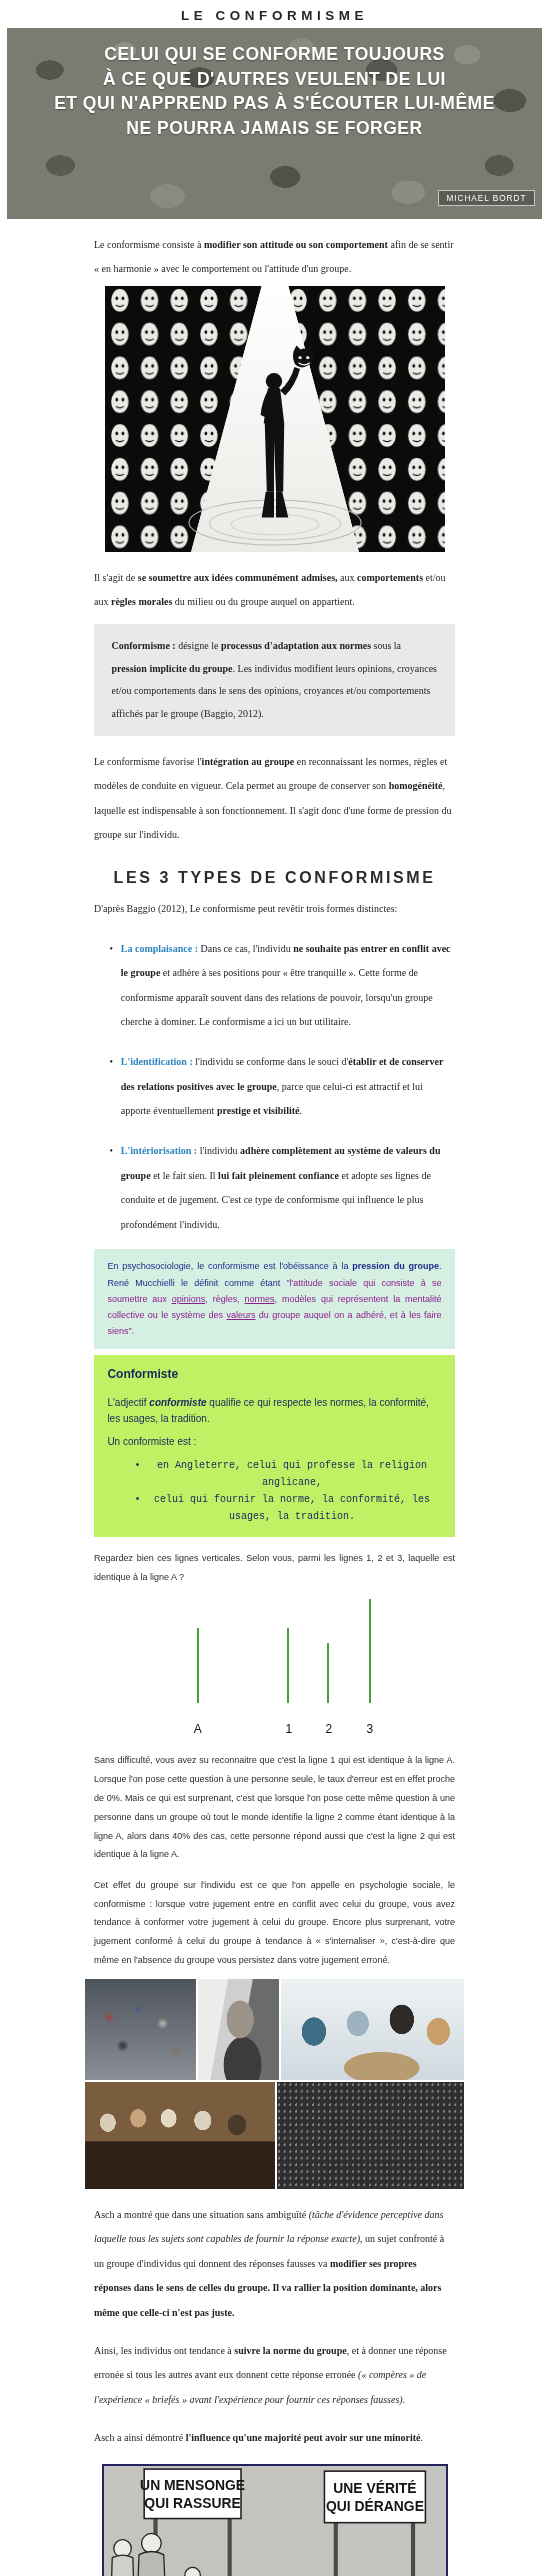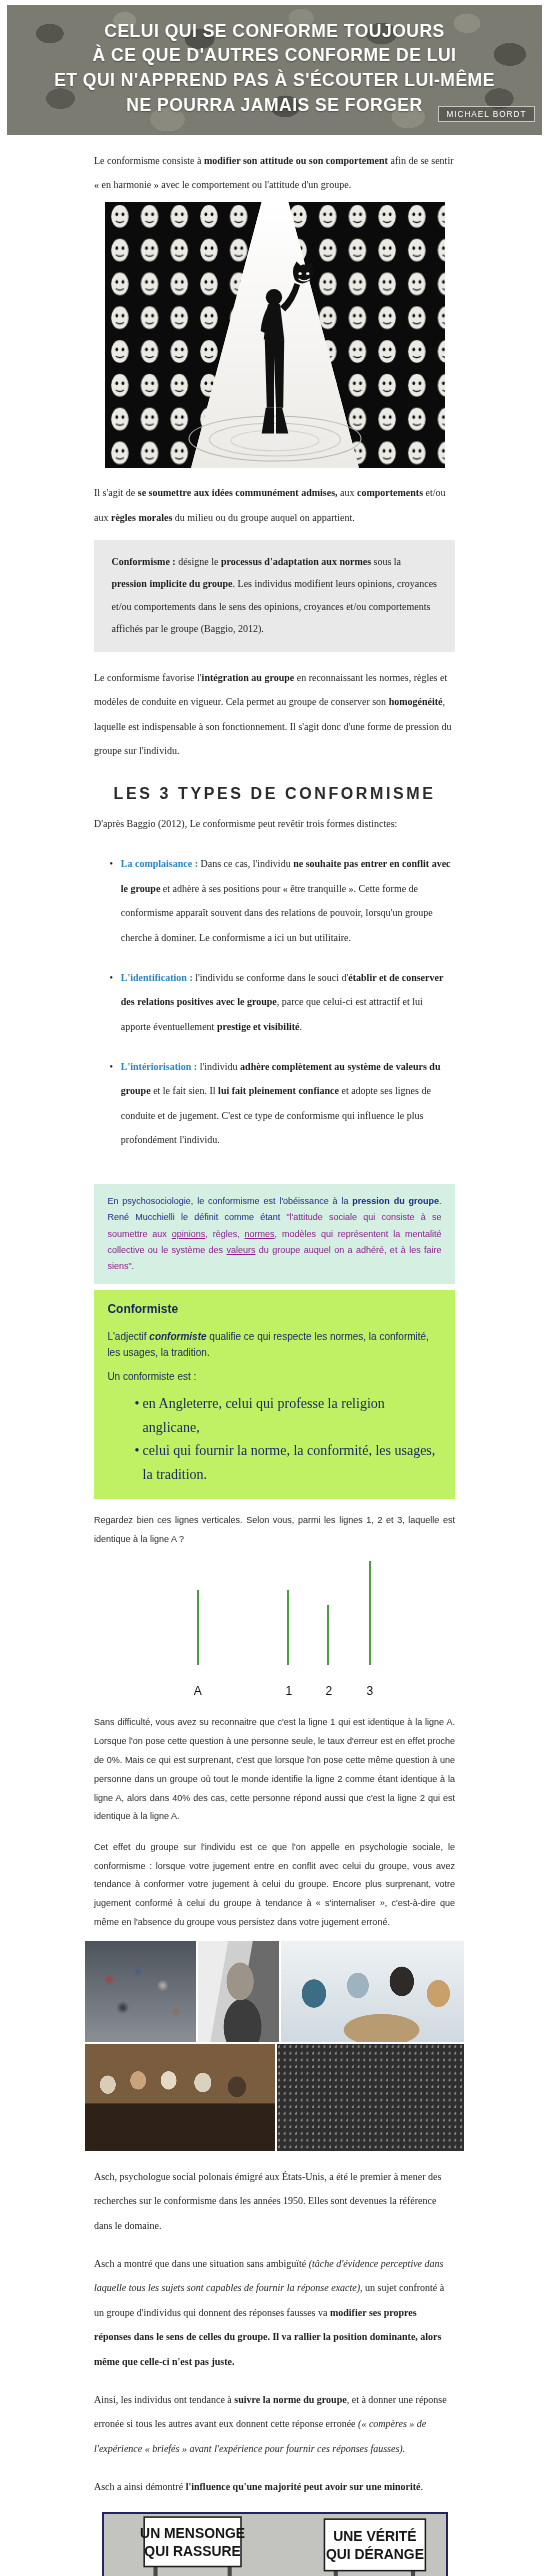--- a/index.html
+++ b/index.html
@@ -6,21 +6,21 @@
   body{width:549px;font-family:"Liberation Serif",serif;color:#222;}
   .page{width:549px;position:relative;padding-bottom:9.3px;}
 
   
   h1.title{margin:8.2px 0 5.2px;text-align:center;font-family:"Liberation Sans",sans-serif;
     font-weight:700;font-size:13.4px;letter-spacing:4.6px;color:#262626;}
   h2.sec{margin:21.6px 0 9.3px;text-align:center;font-family:"Liberation Sans",sans-serif;
     font-weight:700;font-size:16px;letter-spacing:2.6px;color:#2b2b2b;}
 
   
-  .quote-banner{position:relative;margin:5.2px 7.2px 0;height:130px;overflow:hidden;
+  .quote-banner{position:relative;margin:5.2px 7.2px 0;height:191px;overflow:hidden;
     background-color:#7b7b72;
     background-image:
       radial-gradient(25px 17.5px at 8% 22%, #55554c 0 55%, transparent 56%),
       radial-gradient(20.6px 15.5px at 22% 12%, #8f8f84 0 55%, transparent 56%),
       radial-gradient(27px 18.5px at 36% 26%, #50504a 0 55%, transparent 56%),
       radial-gradient(23px 16.5px at 55% 10%, #8a8a7e 0 55%, transparent 56%),
       radial-gradient(28px 19.6px at 70% 22%, #565650 0 55%, transparent 56%),
       radial-gradient(24px 17.5px at 86% 14%, #8d8d82 0 55%, transparent 56%),
       radial-gradient(29px 20.6px at 94% 38%, #53534c 0 55%, transparent 56%),
       radial-gradient(26px 18.5px at 10% 72%, #5a5a52 0 55%, transparent 56%),
@@ -47,28 +47,28 @@
   
   .graybox{background:#e9e9e9;margin-top:9.3px;padding:11.3px 17.5px;}
   .graybox p{font-size:10px;line-height:2.25;margin:0;color:#1f1f1f;}
 
   
   ul.types{list-style:none;margin:5.2px 0 0;padding:0 0 0 17.5px;}
   ul.types li{position:relative;font-size:10px;line-height:2.45;margin-top:15.5px;color:#1f1f1f;padding-left:9.3px;}
   ul.types li::before{content:"•";position:absolute;left:-2.1px;top:0;color:#1f1f1f;}
 
   
-  .mintbox{background:#d5efe2;margin-top:31px;padding:9.3px 13.4px;}
+  .mintbox{background:#d5efe2;margin-top:12px;padding:9.3px 13.4px;}
   .mintbox p{font-family:"Liberation Sans",sans-serif;font-size:9px;line-height:1.8;
     margin:0;color:#1c2d8a;text-align:justify;font-weight:500;}
   .tealbox{background:#bef264;margin-top:6.2px;padding:10.3px 13.4px 12.4px;}
   .tealbox .bx-h{font-family:"Liberation Sans",sans-serif;font-size:12px;font-weight:700;color:#17265e;margin:0 0 10.3px;}
   .tealbox p{font-family:"Liberation Sans",sans-serif;font-size:10px;line-height:1.6;margin:7.2px 0 0;color:#17265e;}
   .tealbox ul{margin:7.2px 0 0;padding-left:27px;list-style:none;}
-  .tealbox li{position:relative;font-family:Liberation Serif, serif;font-size:14px;line-height:1.7;color:#17265e;padding-left:8.2px;}
+  .tealbox li{position:relative;font-family:Liberation Mono, monospace;font-size:10px;line-height:1.7;color:#17265e;padding-left:8.2px;text-align:center;}
   .tealbox li::before{content:"•";position:absolute;left:0;top:0;}
 
   
   p.sans{font-family:"Liberation Sans",sans-serif;font-size:9px;line-height:2.1;
     margin:11.3px 0 0;color:#2c2c2c;text-align:justify;}
 
   
   .linechart{position:relative;height:145px;margin-top:8.2px;}
   .aline{position:absolute;width:2.1px;bottom:37px;background:#4b9e3d;}
   .aline-label{position:absolute;bottom:4.1px;width:15.5px;text-align:center;
@@ -112,25 +112,26 @@
   .cartoon{display:block;width:342px;margin:13.4px auto 0;border:2.6px solid #23235f;}
   .sign{font-family:"Liberation Sans",sans-serif;font-weight:700;font-size:27px;fill:#161616;text-anchor:middle;}
   .logo-top{font-family:"Liberation Sans",sans-serif;font-weight:700;font-size:24px;fill:#111;text-anchor:middle;}
   .logo-ment{font-family:"Liberation Sans",sans-serif;font-weight:700;font-size:58px;fill:#e02a1c;text-anchor:middle;letter-spacing:2px;}
 </style>
 </head>
 <body>
 
 <div class="page" data-name="document-page">
 
+  <h1 class="title" data-name="page-title">LE CONFORMISME</h1>
 
   <div class="quote-banner" data-name="quote-banner-image">
     <div class="quote-inner" data-name="quote-text-block">
       <div class="quote-line" data-name="quote-line">CELUI QUI SE CONFORME TOUJOURS</div>
-      <div class="quote-line" data-name="quote-line">À CE QUE D'AUTRES CONFORME DE LUI</div>
+      <div class="quote-line" data-name="quote-line">À CE QUE D'AUTRES VEULENT DE LUI</div>
       <div class="quote-line" data-name="quote-line">ET QUI N'APPREND PAS À S'ÉCOUTER LUI-MÊME</div>
       <div class="quote-line" data-name="quote-line">NE POURRA JAMAIS SE FORGER</div>
     </div>
     <div class="quote-attrib" data-name="quote-attribution">MICHAEL BORDT</div>
   </div>
 
   <div class="col">
     <p class="serif" data-name="intro-paragraph-1"><span data-name="text-segment">Le conformisme consiste à </span><span data-name="text-segment" style="font-weight: 700;">modifier son attitude ou son comportement</span><span data-name="text-segment"> afin de se sentir « en harmonie » avec le comportement ou l'attitude d'un groupe.</span></p>
 
     <svg class="illus" viewBox="0 0 664 520" data-name="mask-crowd-illustration" role="img">
@@ -226,21 +227,20 @@
       <div class="ph ph-asch-portrait" data-name="photo-asch-portrait"></div>
       <div class="ph ph-meeting" data-name="photo-group-meeting"></div>
     </div>
     <div class="crow crow2">
       <div class="ph ph-asch-experiment" data-name="photo-asch-experiment"></div>
       <div class="ph ph-crowd-bw" data-name="photo-crowd-black-white"></div>
     </div>
   </div>
 
   <div class="col">
-    <p class="serif" data-name="asch-paragraph-1">Asch, psychologue social polonais émigré aux États-Unis, a été le premier à mener des recherches sur le conformisme dans les années 1950. Elles sont devenues la référence dans le domaine.</p>
     <p class="serif" data-name="asch-paragraph-2"><span data-name="text-segment">Asch a montré que dans une situation sans ambiguïté </span><span data-name="text-segment" style="font-style: italic;">(tâche d'évidence perceptive dans laquelle tous les sujets sont capables de fournir la réponse exacte)</span><span data-name="text-segment">, un sujet confronté à un groupe d'individus qui donnent des réponses fausses va </span><span data-name="text-segment" style="font-weight: 700;">modifier ses propres réponses dans le sens de celles du groupe. Il va rallier la position dominante, alors même que celle-ci n'est pas juste.</span></p>
     <p class="serif" data-name="asch-paragraph-3"><span data-name="text-segment">Ainsi, les individus ont tendance à </span><span data-name="text-segment" style="font-weight: 700;">suivre la norme du groupe</span><span data-name="text-segment">, et à donner une réponse erronée si tous les autres avant eux donnent cette réponse erronée </span><span data-name="text-segment" style="font-style: italic;">(« compères » de l'expérience « briefés » avant l'expérience pour fournir ces réponses fausses).</span></p>
     <p class="serif" data-name="asch-paragraph-4"><span data-name="text-segment">Asch a ainsi démontré </span><span data-name="text-segment" style="font-weight: 700;">l'influence qu'une majorité peut avoir sur une minorité</span><span data-name="text-segment">.</span></p>
   </div>
 
   <svg class="cartoon" viewBox="0 0 664 510" data-name="government-cartoon" role="img">
     <rect width="664" height="510" fill="#c3c3bf"></rect>
     <rect y="310" width="664" height="200" fill="#e9e9e5"></rect>
 
     <rect x="96" y="100" width="8" height="190" fill="#4a4a46"></rect>

